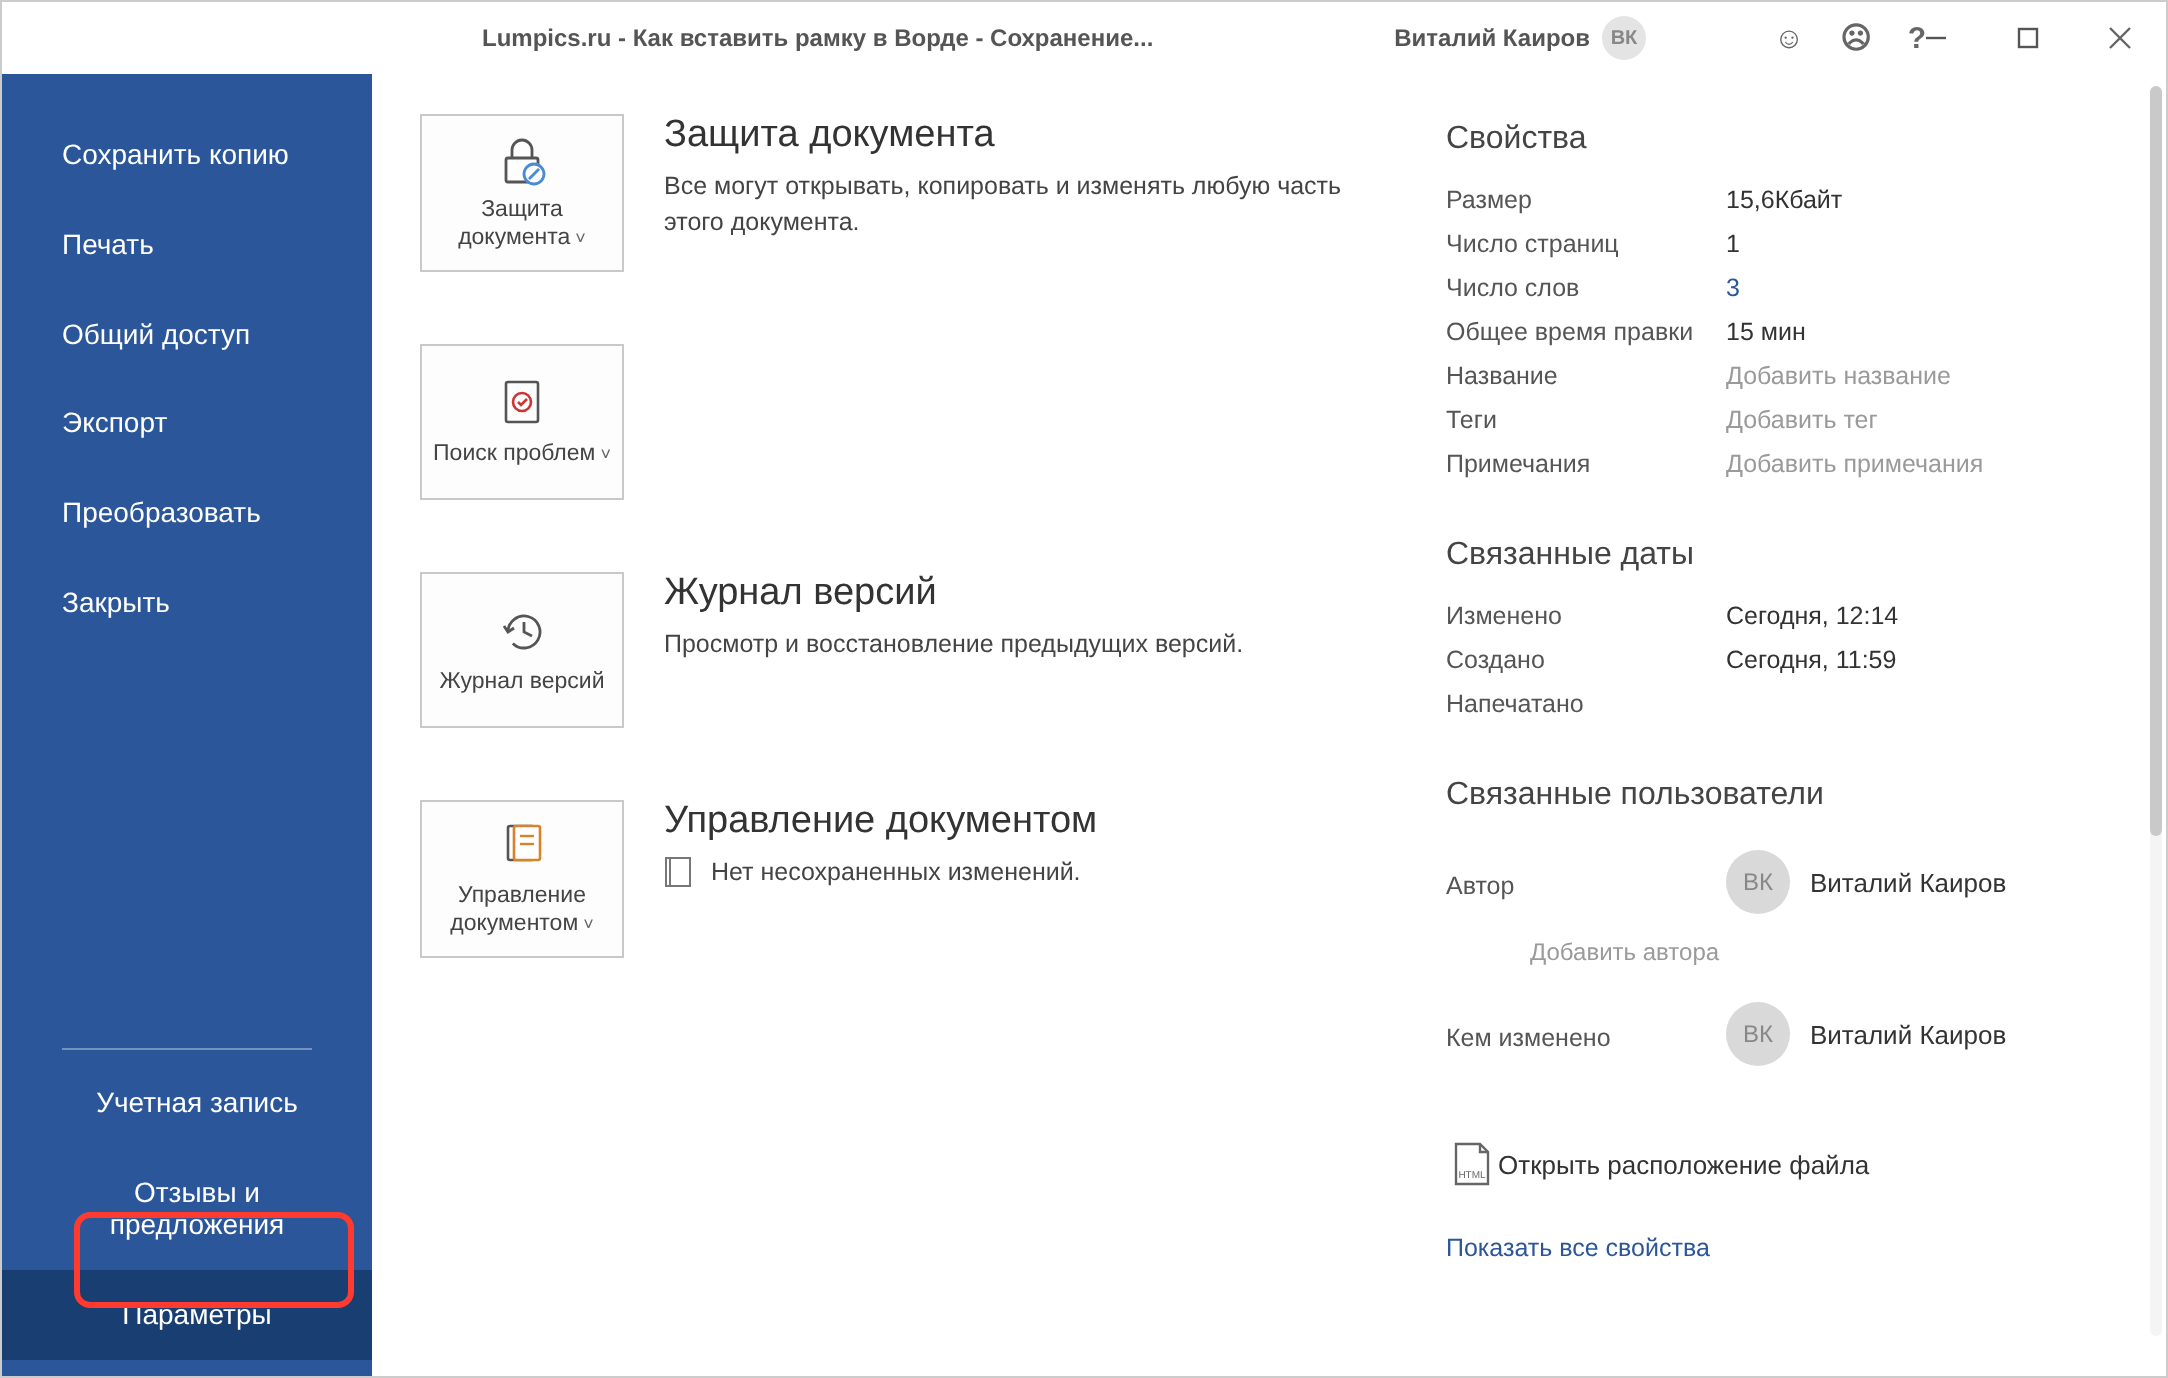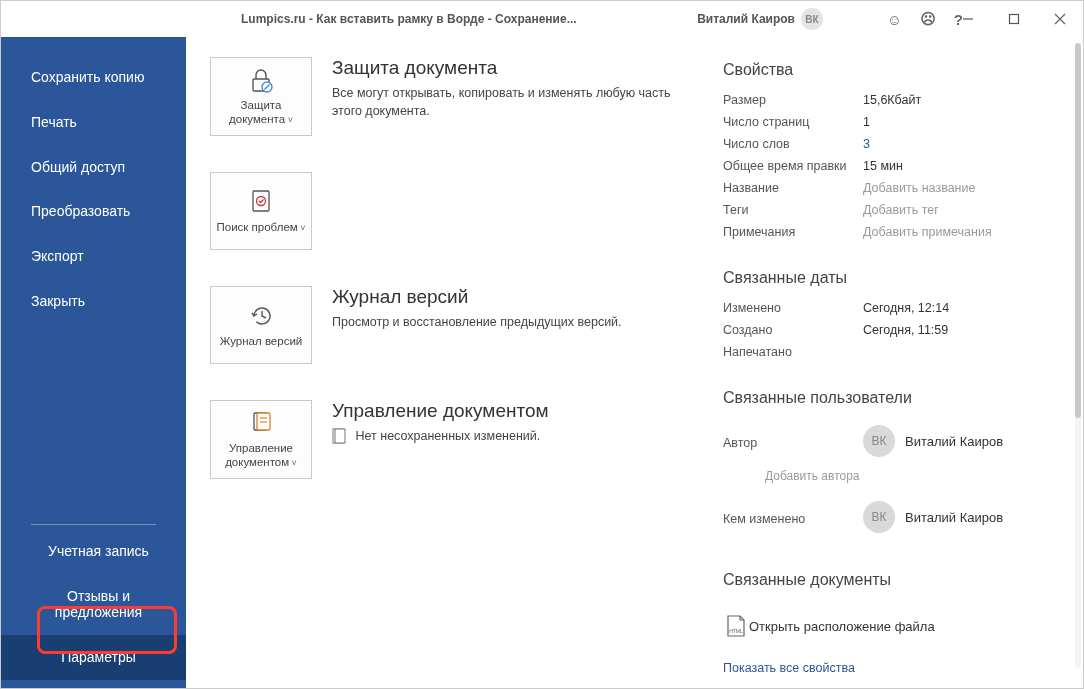--- a/index.html
+++ b/index.html
@@ -100,22 +100,22 @@
     </div>
   </div>
 
   <div class="body">
 
     <div class="sidebar">
       <div class="nav">
         <div class="nav-item">Сохранить копию</div>
         <div class="nav-item">Печать</div>
         <div class="nav-item">Общий доступ</div>
+        <div class="nav-item">Экспорт</div>
         <div class="nav-item">Преобразовать</div>
-        <div class="nav-item">Экспорт</div>
         <div class="nav-item">Закрыть</div>
       </div>
       <div class="footer">
         <div class="sep"></div>
         <div class="footer-item">Учетная запись</div>
         <div class="footer-item">Отзывы и предложения</div>
         <div class="footer-item active">Параметры</div>
       </div>
       <div class="highlight-box"></div>
     </div>
@@ -262,21 +262,20 @@
         <div class="proprow" style="align-items:center;">
           <div class="k">Кем изменено</div>
           <div class="v">
             <div class="user-row">
               <div class="avatar">ВК</div>
               <div class="nm">Виталий Каиров</div>
             </div>
           </div>
         </div>
 
-        <h4 class="sub">Связанные документы</h4>
         <div class="file-loc">
           <span>
             <svg width="26" height="26" viewBox="0 0 26 26">
               <path d="M5 3 h12 l4 4 v16 h-16 z" fill="none" stroke="#666" stroke-width="1.2"></path>
               <path d="M17 3 v4 h4" fill="none" stroke="#666" stroke-width="1.2"></path>
               <text x="13" y="20" font-size="5" text-anchor="middle" fill="#666">HTML</text>
             </svg>
           </span>
           <span class="txt">Открыть расположение файла</span>
         </div>

